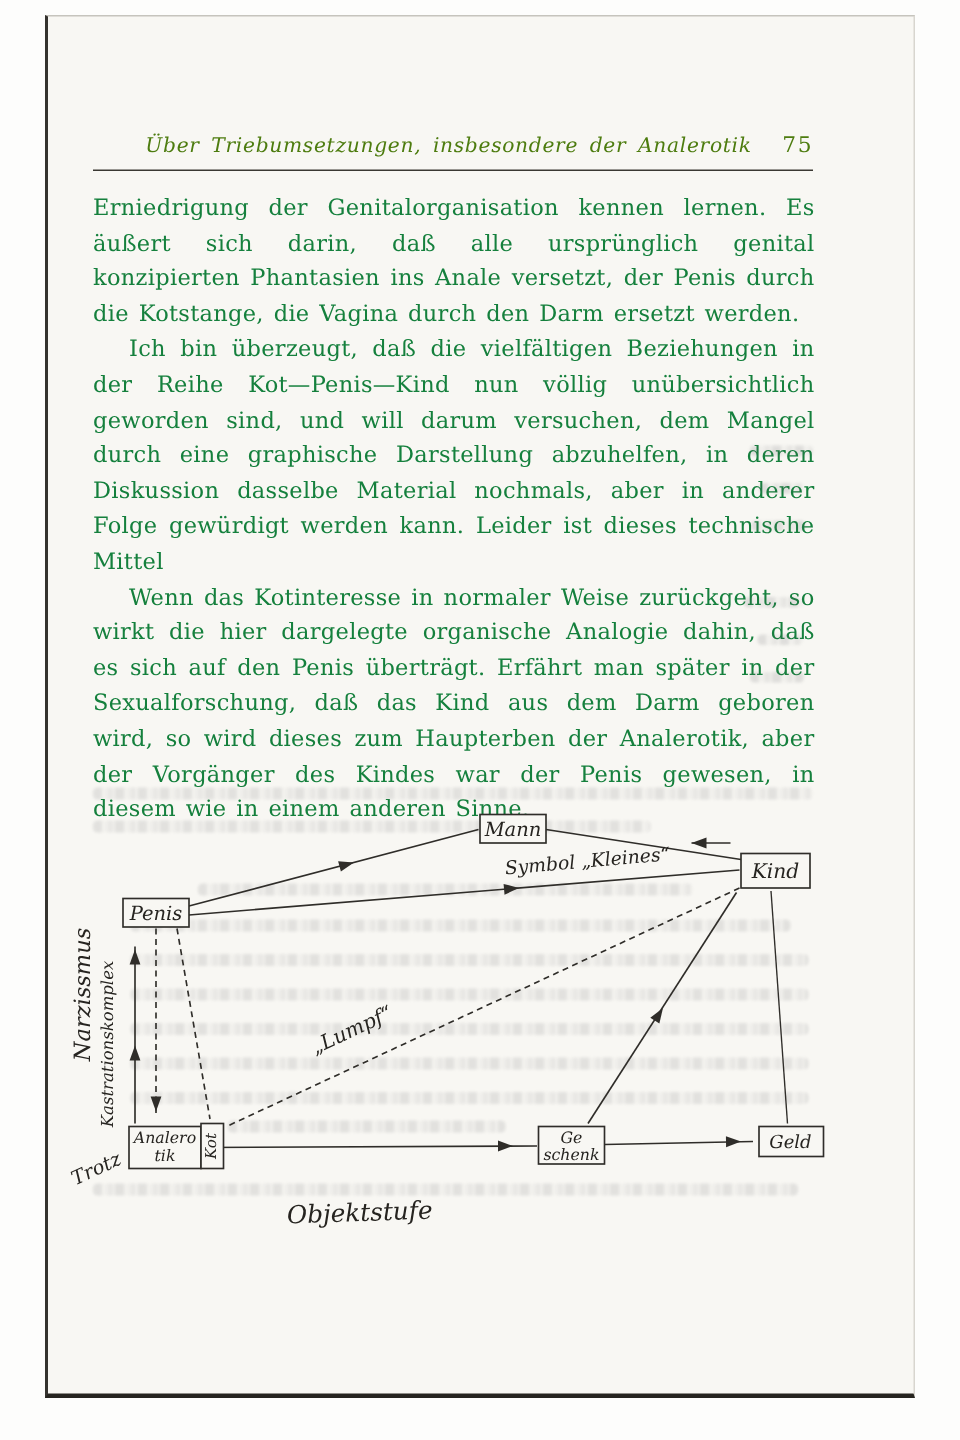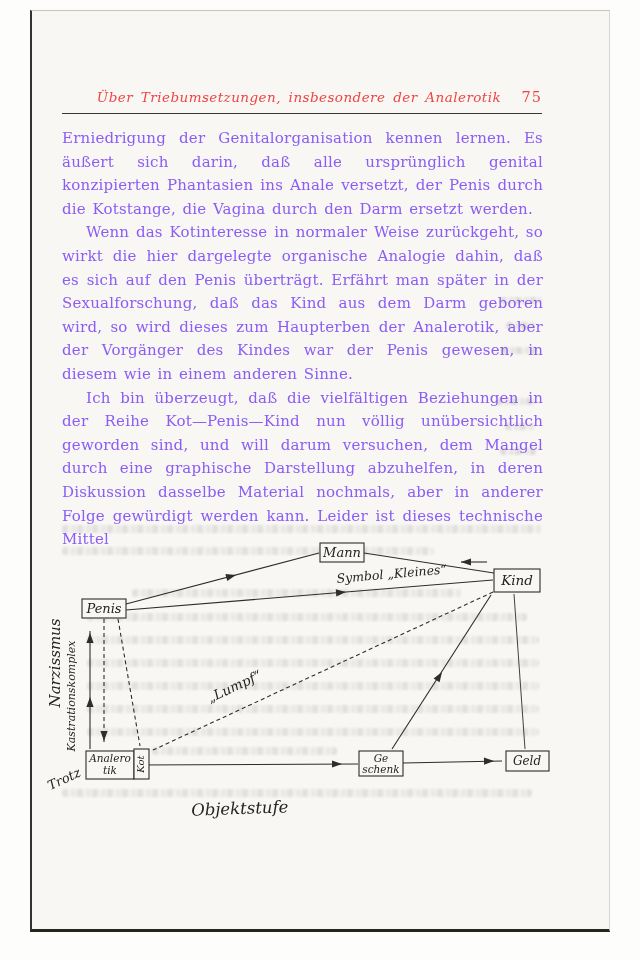--- a/index.html
+++ b/index.html
@@ -15,31 +15,31 @@
     background:#f8f7f3;
     border-left:2px solid #35332f;
     border-bottom:3px solid #26241f;
     border-top:1px solid #c6c4bd;
     border-right:1px solid #d8d6cf;
   }
   .running-head {
     position:absolute; left:30px; top:78px; width:480px;
     display:flex; align-items:flex-end;
     border-bottom:1px solid #3a3832; padding-bottom:8px;
-    color:#ef4444;
+    color:#4d7c0f;
   }
   .head-title {
     flex:1; text-align:center; font-style:italic; font-size:13.5px;
     letter-spacing:.45px; word-spacing:3px; padding-left:34px;
   }
   .pagenum { width:40px; text-align:right; font-size:14.5px; letter-spacing:1px; }
   .bodytext {
     position:absolute; left:30px; top:116px; width:481px;
     font-size:15px; line-height:23.6px; text-align:justify;
-    color:#8b5cf6; letter-spacing:.2px; word-spacing:1.6px;
+    color:#15803d; letter-spacing:.2px; word-spacing:1.6px;
   }
   .bodytext p { text-align:justify; }
   .bodytext p.indent { text-indent:1.6em; }
   .ghost {
     position:absolute; height:8px; border-radius:3px;
     background:repeating-linear-gradient(90deg,
       rgba(95,95,100,.30) 0px, rgba(95,95,100,.30) 5px,
       rgba(95,95,100,.04) 7px, rgba(95,95,100,.24) 12px,
       rgba(95,95,100,.03) 15px);
     filter:blur(1.2px); opacity:.48;
@@ -60,22 +60,22 @@
 
 <div class="page">
 
   <div class="running-head">
     <span class="head-title">Über Triebumsetzungen, insbesondere der Analerotik</span>
     <span class="pagenum">75</span>
   </div>
 
   <div class="bodytext">
     <p>Erniedrigung der Genitalorganisation kennen lernen. Es äußert sich darin, daß alle ursprünglich genital konzipierten Phantasien ins Anale versetzt, der Penis durch die Kotstange, die Vagina durch den Darm ersetzt werden.</p>
+    <p class="indent">Ich bin überzeugt, daß die vielfältigen Beziehungen in der Reihe Kot—Penis—Kind nun völlig unübersichtlich geworden sind, und will darum versuchen, dem Mangel durch eine graphische Darstellung abzuhelfen, in deren Diskussion dasselbe Material nochmals, aber in anderer Folge gewürdigt werden kann. Leider ist dieses technische Mittel</p>
     <p class="indent">Wenn das Kotinteresse in normaler Weise zurückgeht, so wirkt die hier dargelegte organische Analogie dahin, daß es sich auf den Penis überträgt. Erfährt man später in der Sexualforschung, daß das Kind aus dem Darm geboren wird, so wird dieses zum Haupterben der Analerotik, aber der Vorgänger des Kindes war der Penis gewesen, in diesem wie in einem anderen Sinne.</p>
-    <p class="indent">Ich bin überzeugt, daß die vielfältigen Beziehungen in der Reihe Kot—Penis—Kind nun völlig unübersichtlich geworden sind, und will darum versuchen, dem Mangel durch eine graphische Darstellung abzuhelfen, in deren Diskussion dasselbe Material nochmals, aber in anderer Folge gewürdigt werden kann. Leider ist dieses technische Mittel</p>
   </div>
 
   <div class="ghost sm" style="left:468px; top:286px; width:42px;"></div>
   <div class="ghost sm" style="left:474px; top:311px; width:30px;"></div>
   <div class="ghost sm" style="left:469px; top:336px; width:36px;"></div>
   <div class="ghost sm" style="left:464px; top:387px; width:40px;"></div>
   <div class="ghost sm" style="left:473px; top:412px; width:30px;"></div>
   <div class="ghost sm" style="left:468px; top:437px; width:36px;"></div>
   <div class="ghost" style="left:30px;  top:514px; width:480px;"></div>
   <div class="ghost" style="left:30px;  top:536px; width:372px;"></div>

